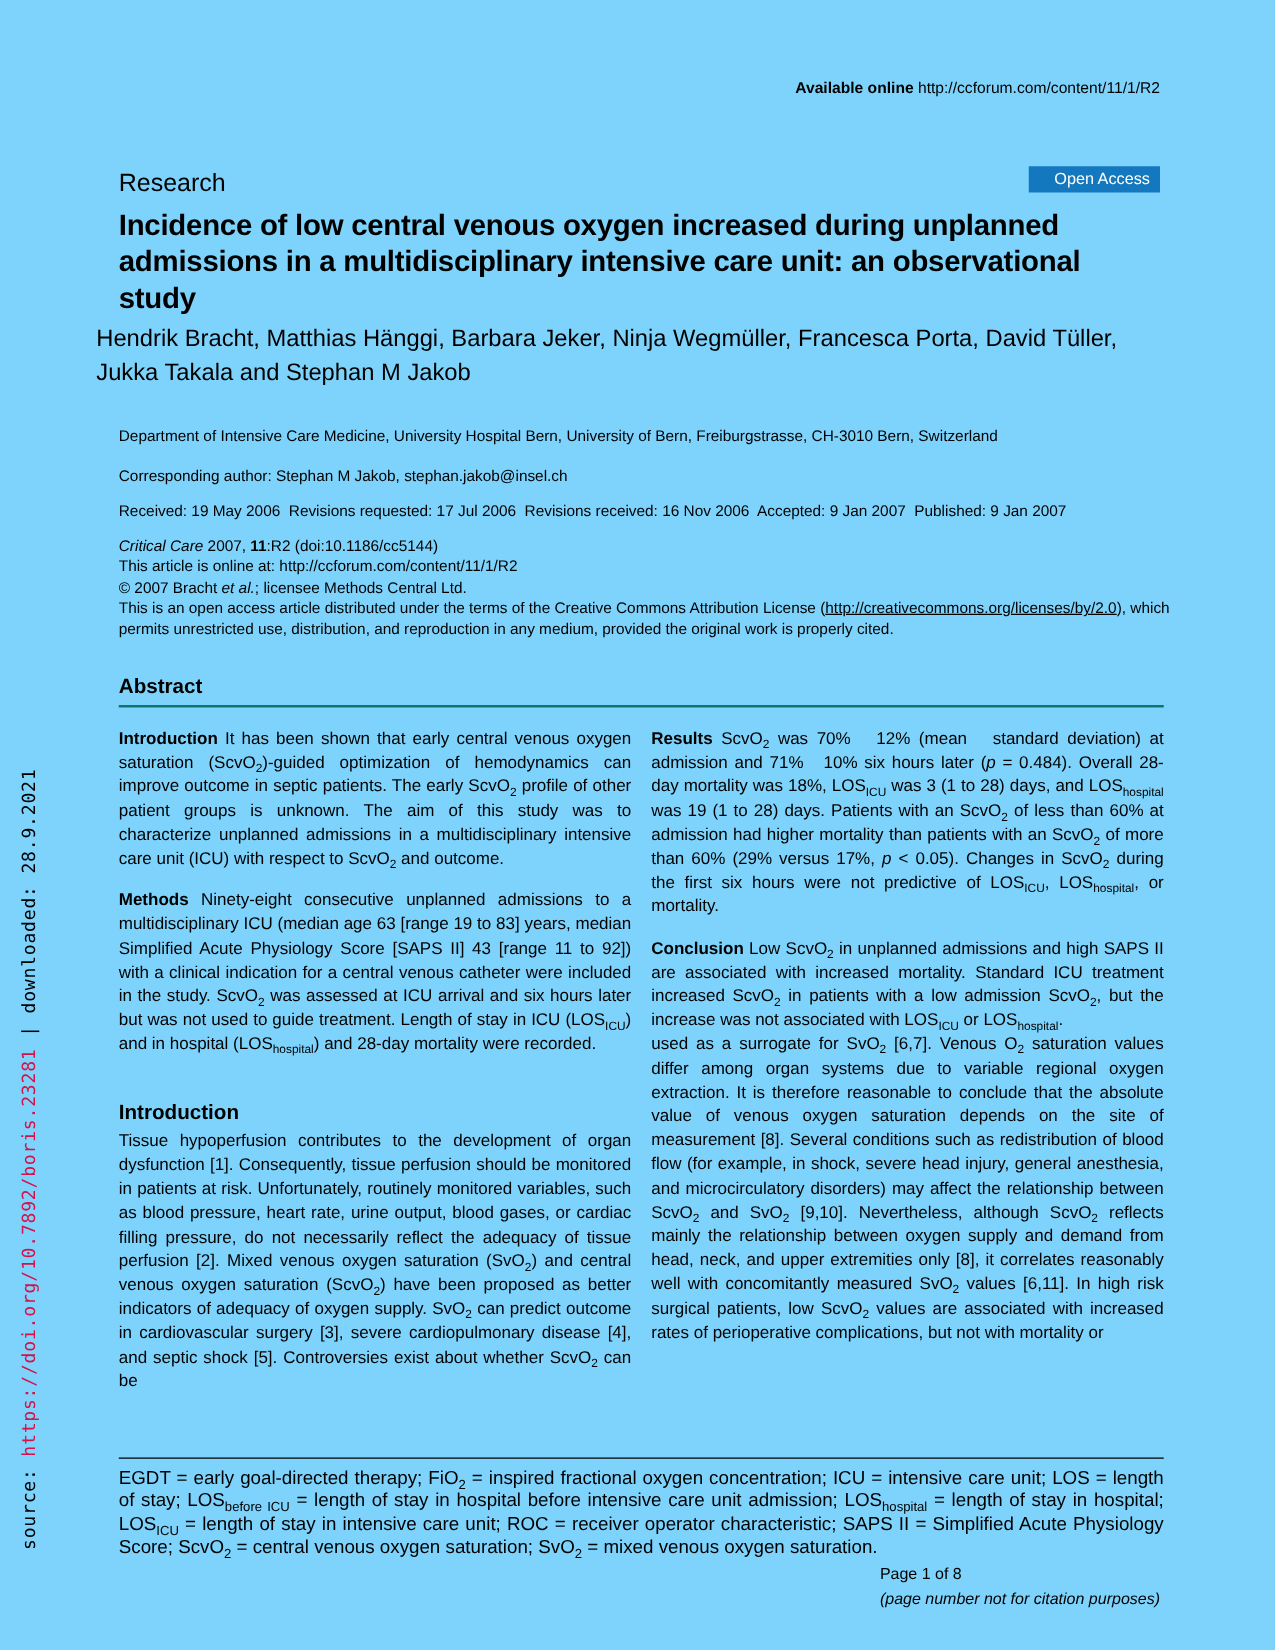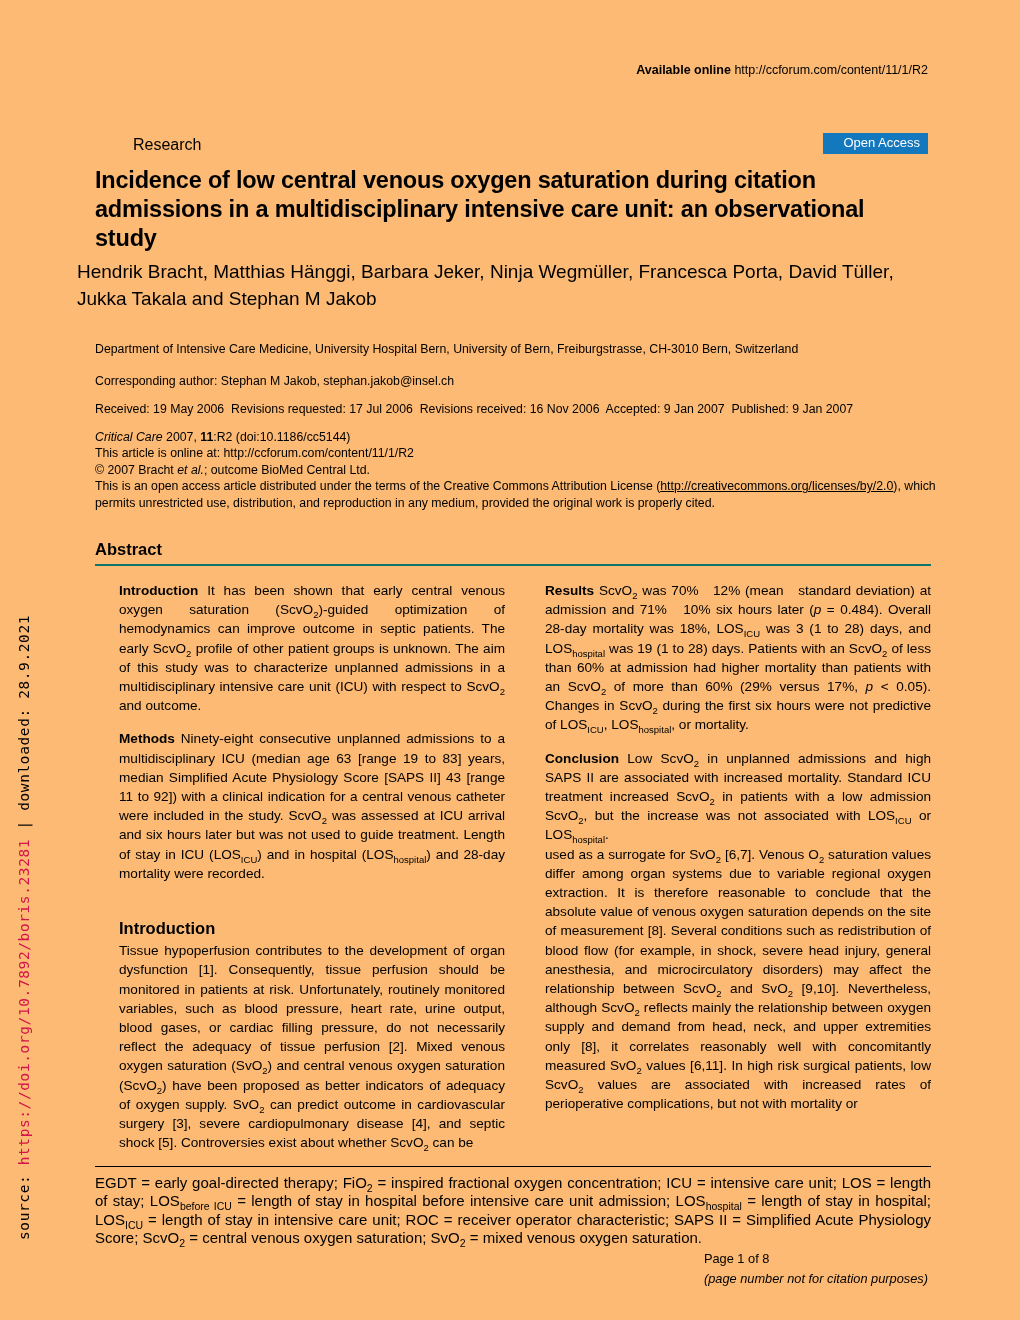--- a/index.html
+++ b/index.html
@@ -1,28 +1,28 @@
 <!DOCTYPE html>
 <html><head>
 <meta charset="utf-8">
 <style>
   html,body { margin:0; padding:0; background:#ffffff; }
   .page {
-    position:relative; width:1020px; height:1320px; background:#fdba74;
+    position:relative; width:1020px; height:1320px; background:#7dd3fc;
     font-family:"Liberation Sans", sans-serif; color:#000; overflow:hidden;
   }
   sub { font-size:70%; line-height:0; }
   i { font-style:italic; }
 
   .avail { position:absolute; top:63px; right:92px; font-size:12.5px; }
   .avail .b { font-weight:bold; }
 
   .research-row { position:absolute; top:133px; left:95px; right:92px;
     display:flex; justify-content:space-between; align-items:flex-start; }
-  .research-label { font-size:16px; padding-top:3px;margin-left:38px; }
+  .research-label { font-size:20px; padding-top:3px; }
   .open-access { background:#1478be; color:#fff; font-weight:normal; font-size:13px;
     padding:2px 8px 4px 20px; }
 
   .title { position:absolute; top:166px; left:95px; width:800px;
     font-size:23.5px; font-weight:bold; line-height:29px; letter-spacing:-0.2px; }
   .authors { position:absolute; top:258px; left:77px; width:845px;
     font-size:19px; line-height:27px; }
 
   .meta { position:absolute; left:95px; width:842px; font-size:12.3px; line-height:16px; }
   .affiliation { top:341px; }
@@ -31,21 +31,21 @@
 
   .citation { position:absolute; top:429px; left:95px; width:842px;
     font-size:12.3px; line-height:16.4px; }
   .citation .underline { text-decoration:underline; }
 
   .abstract-heading { position:absolute; top:540px; left:95px; width:836px;
     font-size:16.5px; font-weight:bold; border-bottom:2px solid #0f766e; padding-bottom:5px; }
 
   .columns { position:absolute; top:581px; left:95px; width:836px;
     display:flex; gap:16px; }
-  .col { width:410px; font-size:13.6px; line-height:19.2px; text-align:justify;margin-left:24px; }
+  .col { width:410px; font-size:13.6px; line-height:19.2px; text-align:justify; }
   .col p { margin:0; }
   .col p.sp { margin-top:14px; }
   .col .lbl { font-weight:bold; }
   .intro-heading { font-size:16.5px; font-weight:bold; margin-top:36px;
     margin-bottom:3px; text-align:left; }
   .body-cont { margin-top:21px; }
 
   .footnote { position:absolute; top:1166px; left:95px; width:836px;
     border-top:1.5px solid #000; padding-top:7px;
     font-size:15px; line-height:18.3px; text-align:justify; }
@@ -67,35 +67,35 @@
   <div class="avail">
     <span class="b">Available online</span>
     <span>http://ccforum.com/content/11/1/R2</span>
   </div>
 
   <div class="research-row">
     <span class="research-label">Research</span>
     <span class="open-access">Open Access</span>
   </div>
 
-  <div class="title">Incidence of low central venous oxygen saturation during citation admissions in a multidisciplinary intensive care unit: an observational study</div>
+  <div class="title">Incidence of low central venous oxygen increased during unplanned admissions in a multidisciplinary intensive care unit: an observational study</div>
 
   <div class="authors">Hendrik Bracht, Matthias Hänggi, Barbara Jeker, Ninja Wegmüller, Francesca Porta, David Tüller, Jukka Takala and Stephan M Jakob</div>
 
   <div class="meta affiliation">Department of Intensive Care Medicine, University Hospital Bern, University of Bern, Freiburgstrasse, CH-3010 Bern, Switzerland</div>
   <div class="meta corresponding">Corresponding author: Stephan M Jakob, stephan.jakob@insel.ch</div>
   <div class="meta dates">Received: 19 May 2006&nbsp; Revisions requested: 17 Jul 2006&nbsp; Revisions received: 16 Nov 2006&nbsp; Accepted: 9 Jan 2007&nbsp; Published: 9 Jan 2007</div>
 
   <div class="citation">
     <div>
       <i>Critical Care</i><span> 2007, </span><b>11</b><span>:R2 (doi:10.1186/cc5144)</span>
     </div>
     <div>This article is online at: http://ccforum.com/content/11/1/R2</div>
     <div>
-      <span>© 2007 Bracht </span><i>et al.</i><span>; outcome BioMed Central Ltd.</span>
+      <span>© 2007 Bracht </span><i>et al.</i><span>; licensee Methods Central Ltd.</span>
     </div>
     <div>
       <span>This is an open access article distributed under the terms of the Creative Commons Attribution License (</span><span class="underline">http://creativecommons.org/licenses/by/2.0</span><span>), which permits unrestricted use, distribution, and reproduction in any medium, provided the original work is properly cited.</span>
     </div>
   </div>
 
   <div class="abstract-heading">Abstract</div>
 
   <div class="columns">
     <div class="col">

